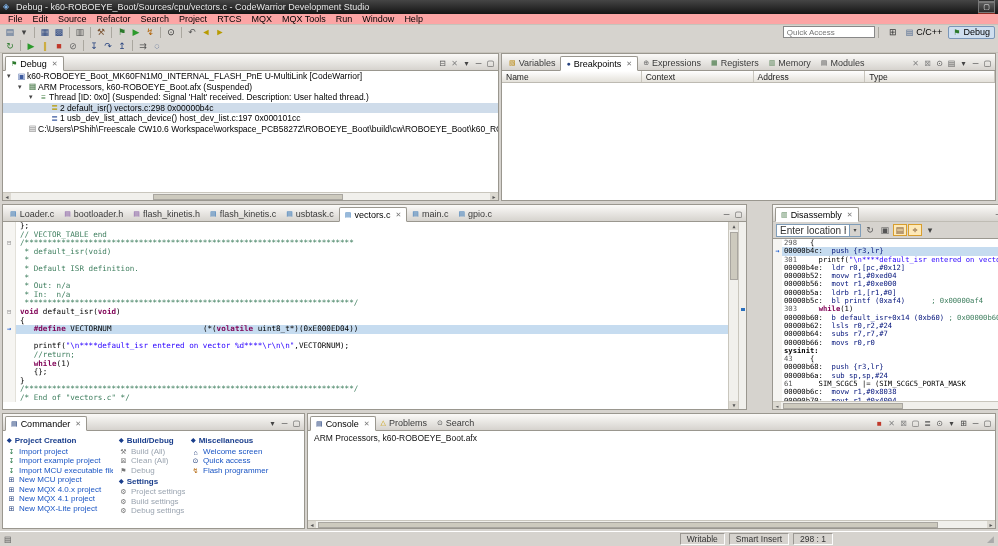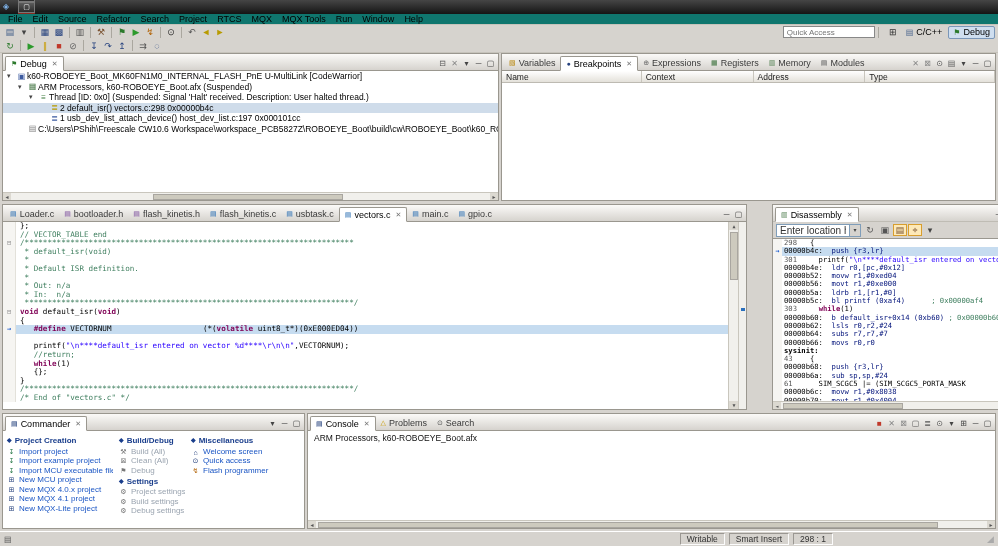--- a/index.html
+++ b/index.html
@@ -10,21 +10,21 @@
   
   #titlebar{position:absolute;left:0;top:0;width:998px;height:14px;
     background:linear-gradient(#454545,#141414);display:flex;align-items:center;padding:0 3px;}
   #titlebar .t-icon{width:9px;font-size:8px;color:#7fb2e8;margin-right:4px;line-height:14px;}
   #titlebar .t-text{color:#e6e6e6;font-size:9px;flex:1;white-space:nowrap;overflow:hidden;}
   .winbtn{width:17px;height:11px;margin-left:2px;display:flex;align-items:center;justify-content:center;
     font-size:7px;color:#eee;background:linear-gradient(#5c5c5c,#2b2b2b);border:1px solid #787878;}
   .winbtn.close{background:linear-gradient(#d0604f,#a33327);border-color:#8a2a20;}
 
   
-  #menubar{position:absolute;left:0;top:14px;width:998px;height:11px;background:#0f766e;
+  #menubar{position:absolute;left:0;top:14px;width:998px;height:11px;background:#fca5a5;
     display:flex;align-items:center;padding-left:3px;border-bottom:1px solid #c6c3bb;}
   .menu-item{padding:0 5px;font-size:9px;white-space:nowrap;}
   #toolbar1{position:absolute;left:0;top:25px;width:998px;height:14px;display:flex;align-items:center;
     padding:0 3px;background:#d6d3ce;}
   #toolbar2{position:absolute;left:0;top:39px;width:998px;height:14px;display:flex;align-items:center;
     padding:0 3px;background:#d6d3ce;border-bottom:1px solid #c6c3bb;}
   .ticon{width:14px;height:12px;font-size:9px;line-height:12px;text-align:center;color:#333;flex:none;}
   .ticon.pressed{background:#fde9b8;border:1px solid #d89e2e;line-height:10px;}
   .tsep{width:1px;height:11px;background:#aaa79f;margin:0 3px;flex:none;}
   #tb1-spacer{flex:1;}
@@ -131,20 +131,21 @@
   #status-spacer1{flex:1;} #status-spacer2{width:150px;}
   #resize-grip{margin-left:auto;color:#aaa;font-size:9px;}
 </style>
 </head>
 <body>
 
 <div id="app">
 
   <div id="titlebar">
     <span class="t-icon">◈</span>
+    <span class="t-text">Debug - k60-ROBOEYE_Boot/Sources/cpu/vectors.c - CodeWarrior Development Studio</span>
     <span id="win-buttons">
         <span class="winbtn">─</span>
         <span class="winbtn">▢</span>
         <span class="winbtn close">✕</span>
       </span>
   </div>
 
   <div id="menubar">
     <span id="menubar-items" style="display:flex">
         <span class="menu-item">File</span>

